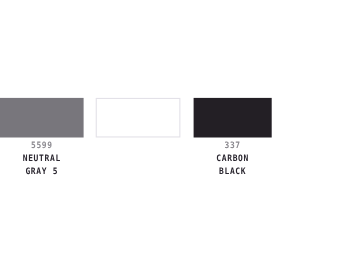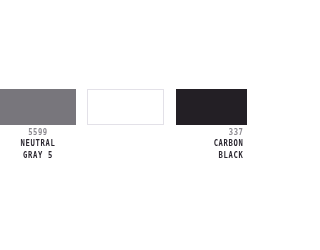--- a/index.html
+++ b/index.html
@@ -59,21 +59,21 @@
     width: 250px;
     height: 48px;
   }
   .label-cell {
     position: absolute;
     top: 0;
     text-align: center;
   }
   .label-0 { left: 0px;   width: 76px; }
   .label-1 { left: 87px;  width: 77px; }
-  .label-2 { left: 176px; width: 71px; text-align: right; }
+  .label-2 { left: 176px; width: 71px; }
 
   .swatch-code {
     display: block;
     font-size: 8px;
     line-height: 11px;
     letter-spacing: 0.6px;
     color: #8c8a90;
     font-weight: bold;
     font-family: "DejaVu Sans Mono", "Liberation Mono", monospace;
     transform: scaleX(0.9);

